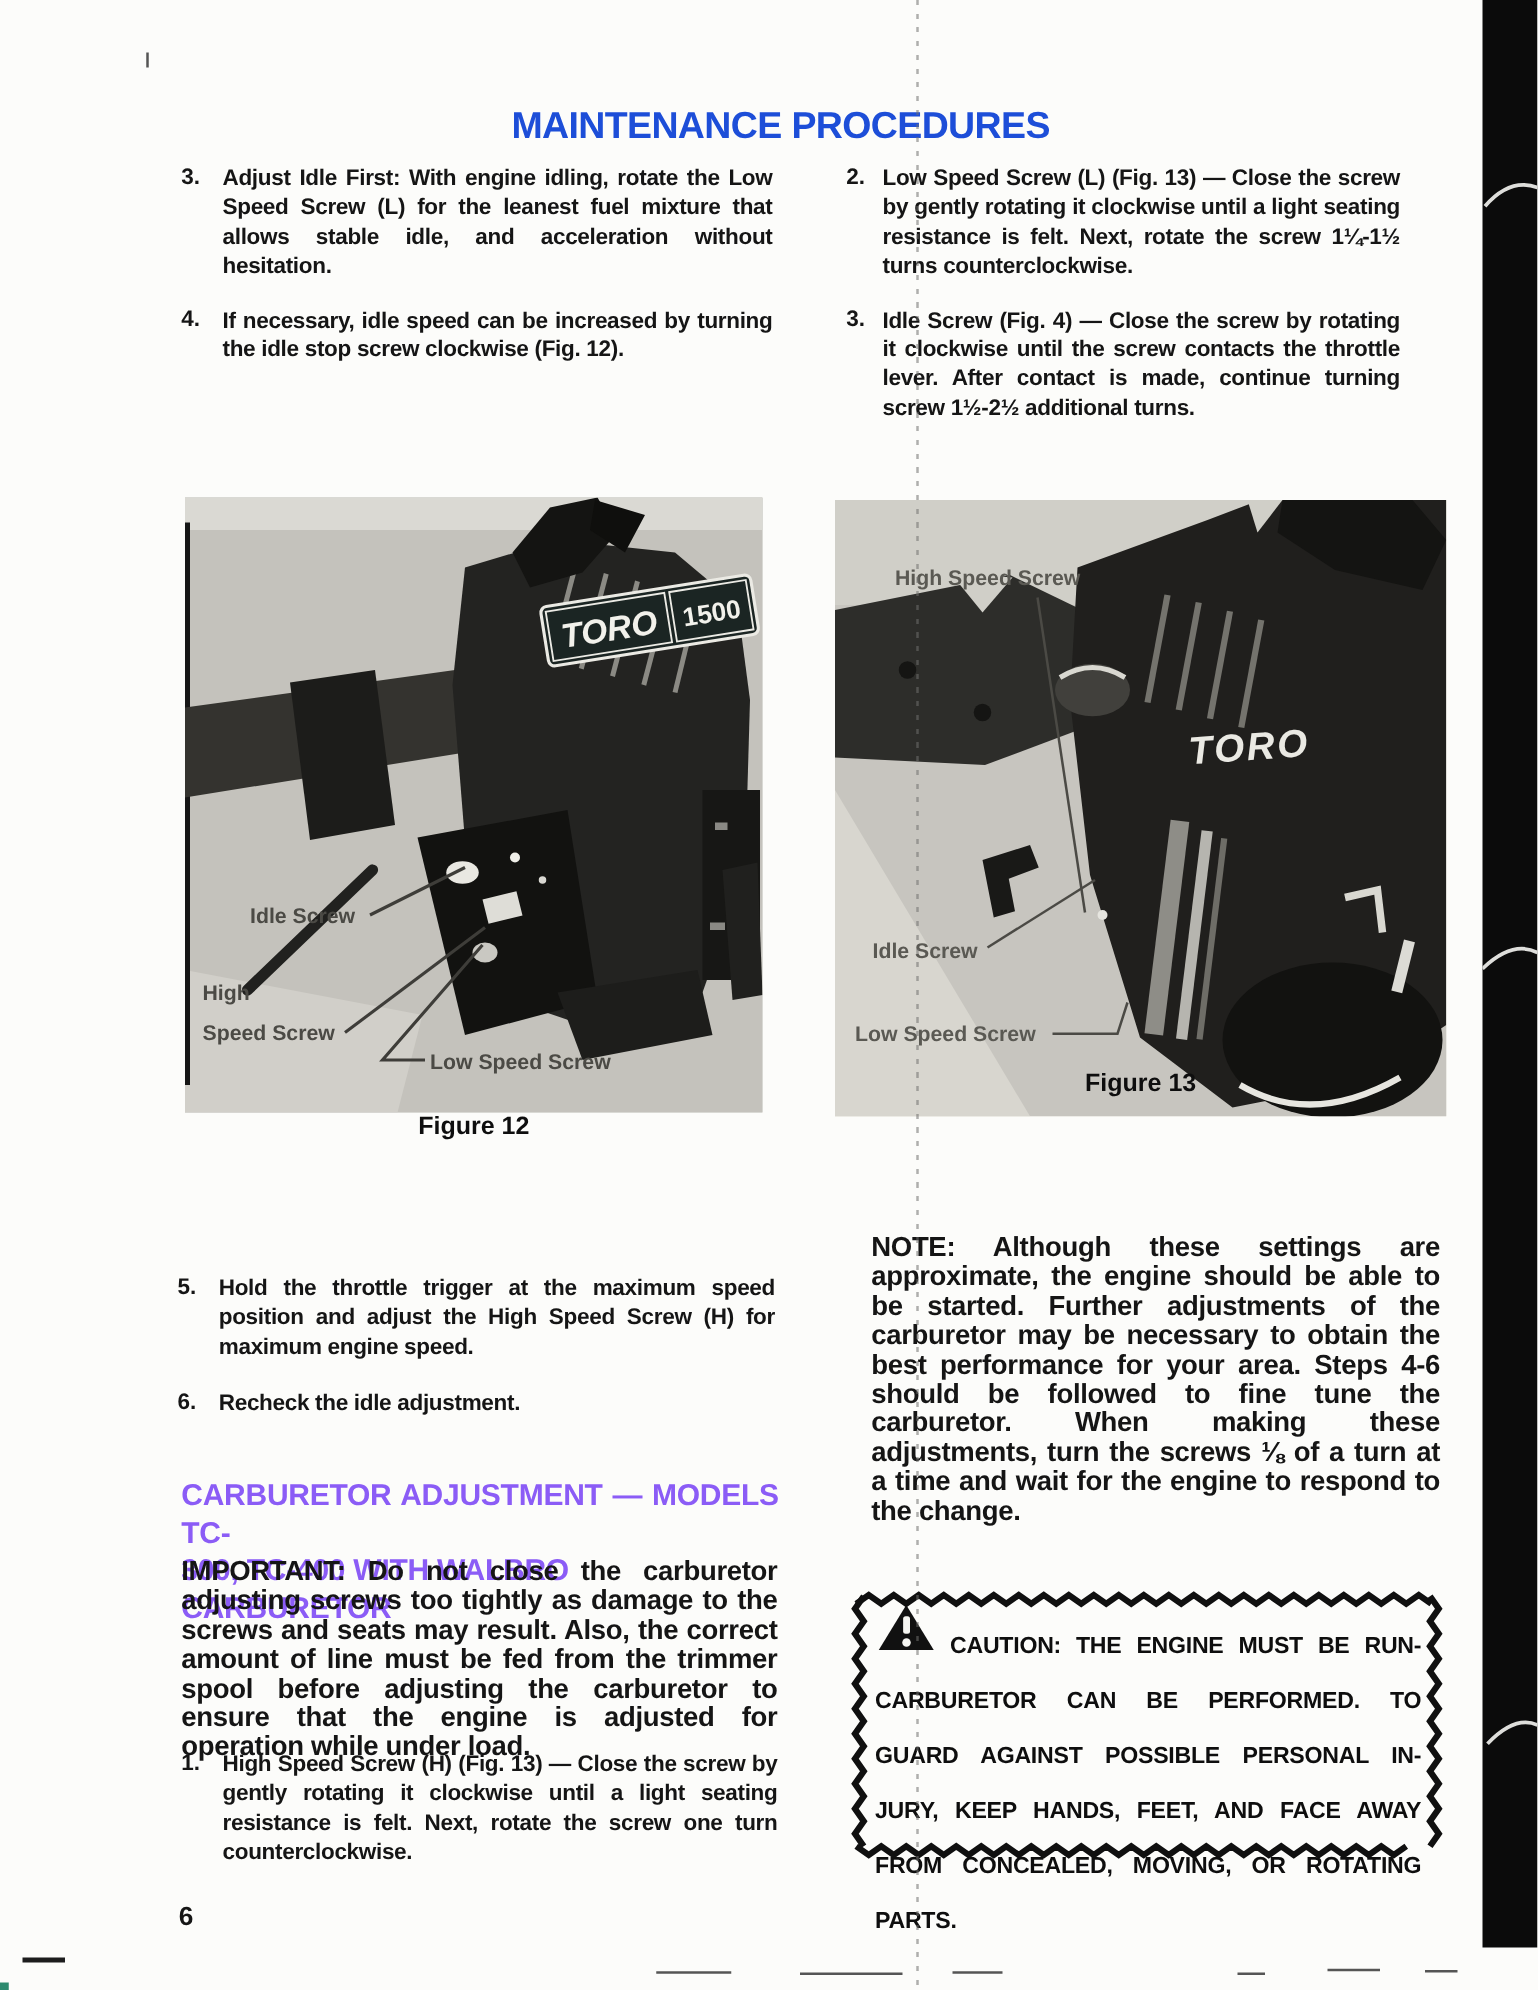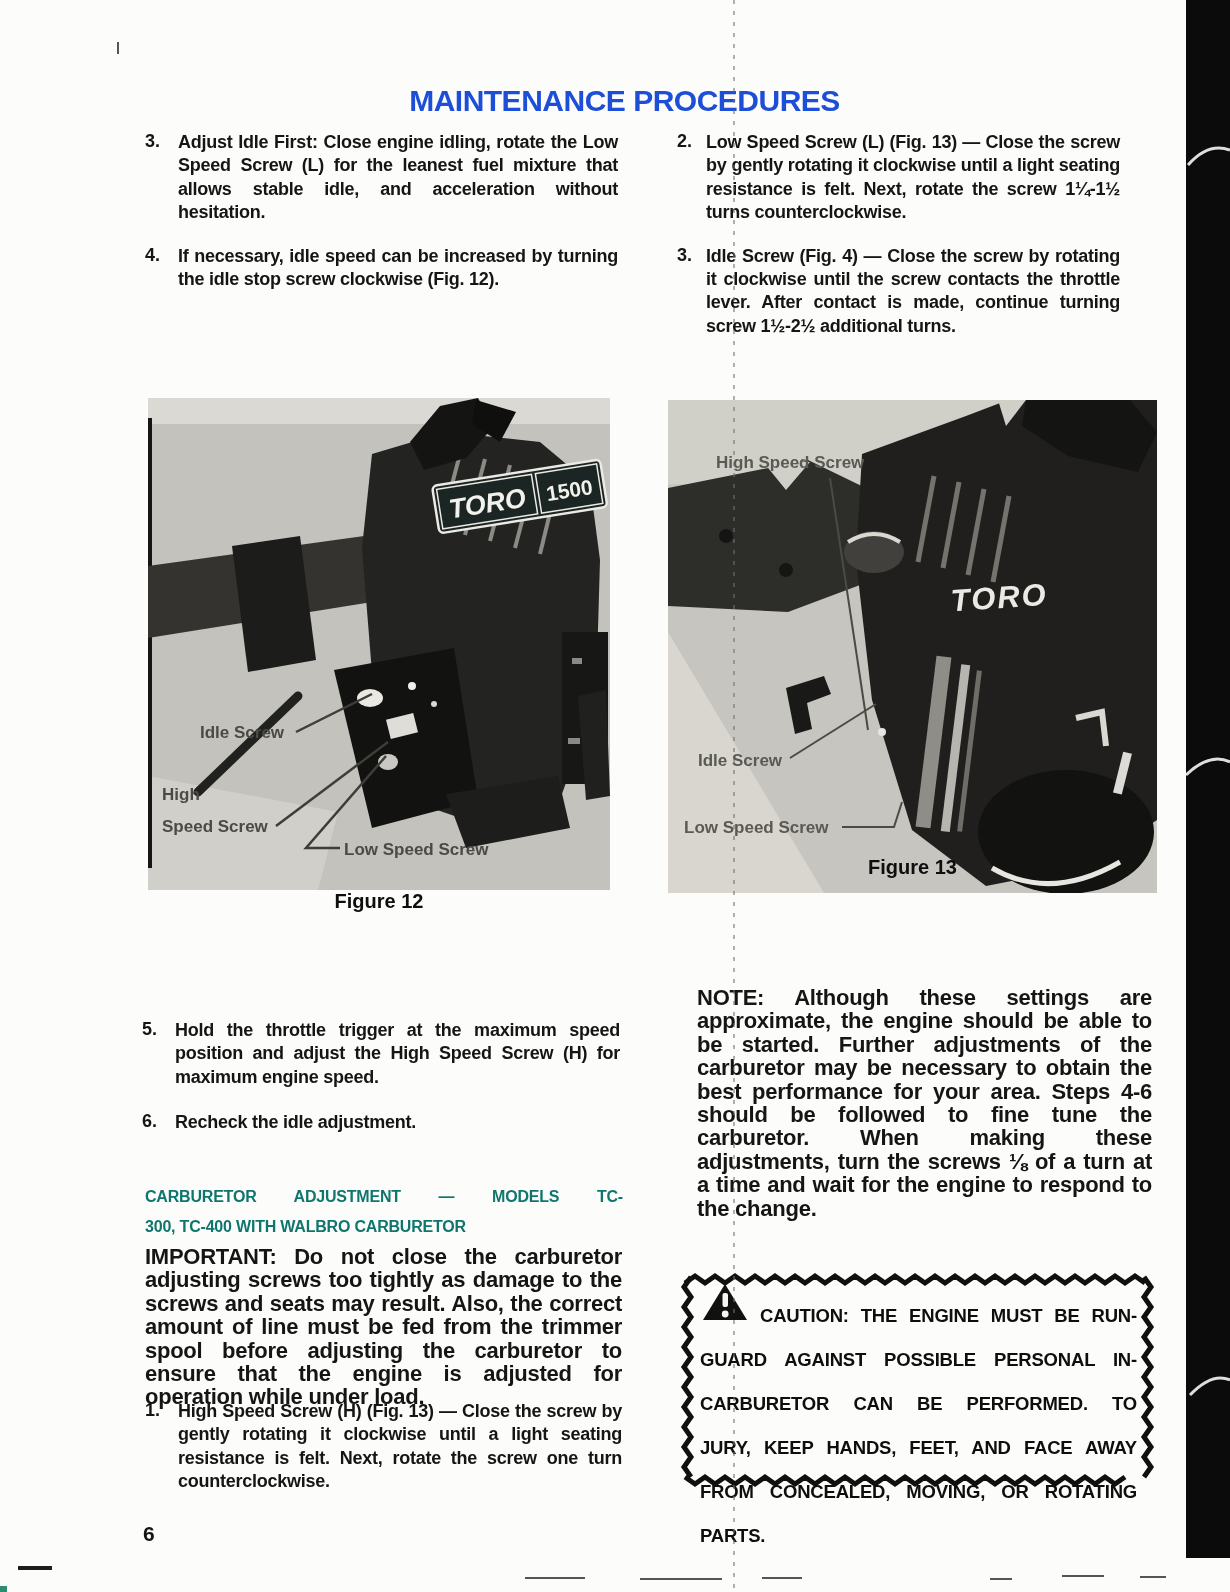--- a/index.html
+++ b/index.html
@@ -17,21 +17,21 @@
   .items .num{flex:0 0 33px;font-size:18px;}
   .items.right .num{flex:0 0 29px;}
   .itxt{
     flex:1;font-size:18px;line-height:23.4px;letter-spacing:-0.25px;
     text-align:justify;
   }
   .para{
     font-size:22px;line-height:23.4px;letter-spacing:-0.25px;text-align:justify;
   }
   .heading-line{
-    font-size:16px;line-height:30px;letter-spacing:-0.2px;color:#0f766e;
+    font-size:24px;line-height:30px;letter-spacing:-0.2px;color:#8b5cf6;
   }
   .heading-line.just{text-align:justify;text-align-last:justify;}
   .caption{font-size:20px;text-align:center;color:#0e0e0e;}
   .fig{background:#c5c3bd;}
   .fig svg{display:block;}
   .fig text{font-family:"Liberation Sans",sans-serif;font-weight:700;}
   .fold-line{
     left:733px;top:0;width:2px;height:1592px;z-index:9;opacity:.55;
     background:repeating-linear-gradient(to bottom,#6f6f6d 0 4px,transparent 4px 11px);
   }
@@ -51,21 +51,21 @@
   .smudge.dark{background:#1d1d1d;}
 </style>
 </head>
 <body>
 
 <h1 class="abs title">MAINTENANCE PROCEDURES</h1>
 
 <section class="abs items" style="left:145px;top:131px;width:473px;">
   <div class="item">
     <span class="num">3.</span>
-    <div class="itxt">Adjust Idle First: Close engine idling, rotate the Low Speed Screw (L) for the leanest fuel mixture that allows stable idle, and acceleration without hesitation.</div>
+    <div class="itxt">Adjust Idle First: With engine idling, rotate the Low Speed Screw (L) for the leanest fuel mixture that allows stable idle, and acceleration without hesitation.</div>
   </div>
   <div class="item">
     <span class="num">4.</span>
     <div class="itxt">If necessary, idle speed can be increased by turning the idle stop screw clockwise (Fig. 12).</div>
   </div>
 </section>
 
 <section class="abs items right" style="left:677px;top:131px;width:443px;">
   <div class="item">
     <span class="num">2.</span>
@@ -202,22 +202,22 @@
       <path d="M464 5l7 10 -7 10 7 10 -7 10 7 10 -7 10 7 10 -7 10 7 10 -7 10 7 10 -7 10 7 10 -7 10 7 10 -7 10 7 10 -7 10 7 10 -7 10"></path>
     </g>
   </svg>
   <svg class="warn-tri" width="46" height="38" viewBox="0 0 46 38">
     <path d="M23 1 L45 37 L1 37 Z" fill="#111"></path>
     <rect x="20.5" y="10" width="5.5" height="14" rx="2" fill="#f6f6f2"></rect>
     <circle cx="23.2" cy="31" r="3.4" fill="#f6f6f2"></circle>
   </svg>
   <div class="caution-text">
     <div class="cl first">CAUTION: THE ENGINE MUST BE RUN-</div>
+    <div class="cl">CARBURETOR CAN BE PERFORMED. TO</div>
     <div class="cl">GUARD AGAINST POSSIBLE PERSONAL IN-</div>
-    <div class="cl">CARBURETOR CAN BE PERFORMED. TO</div>
     <div class="cl">JURY, KEEP HANDS, FEET, AND FACE AWAY</div>
     <div class="cl">FROM CONCEALED, MOVING, OR ROTATING</div>
     <div class="cl last">PARTS.</div>
   </div>
 </div>
 
 <div class="abs page-num">6</div>
 
 <div class="abs fold-line"></div>
 

